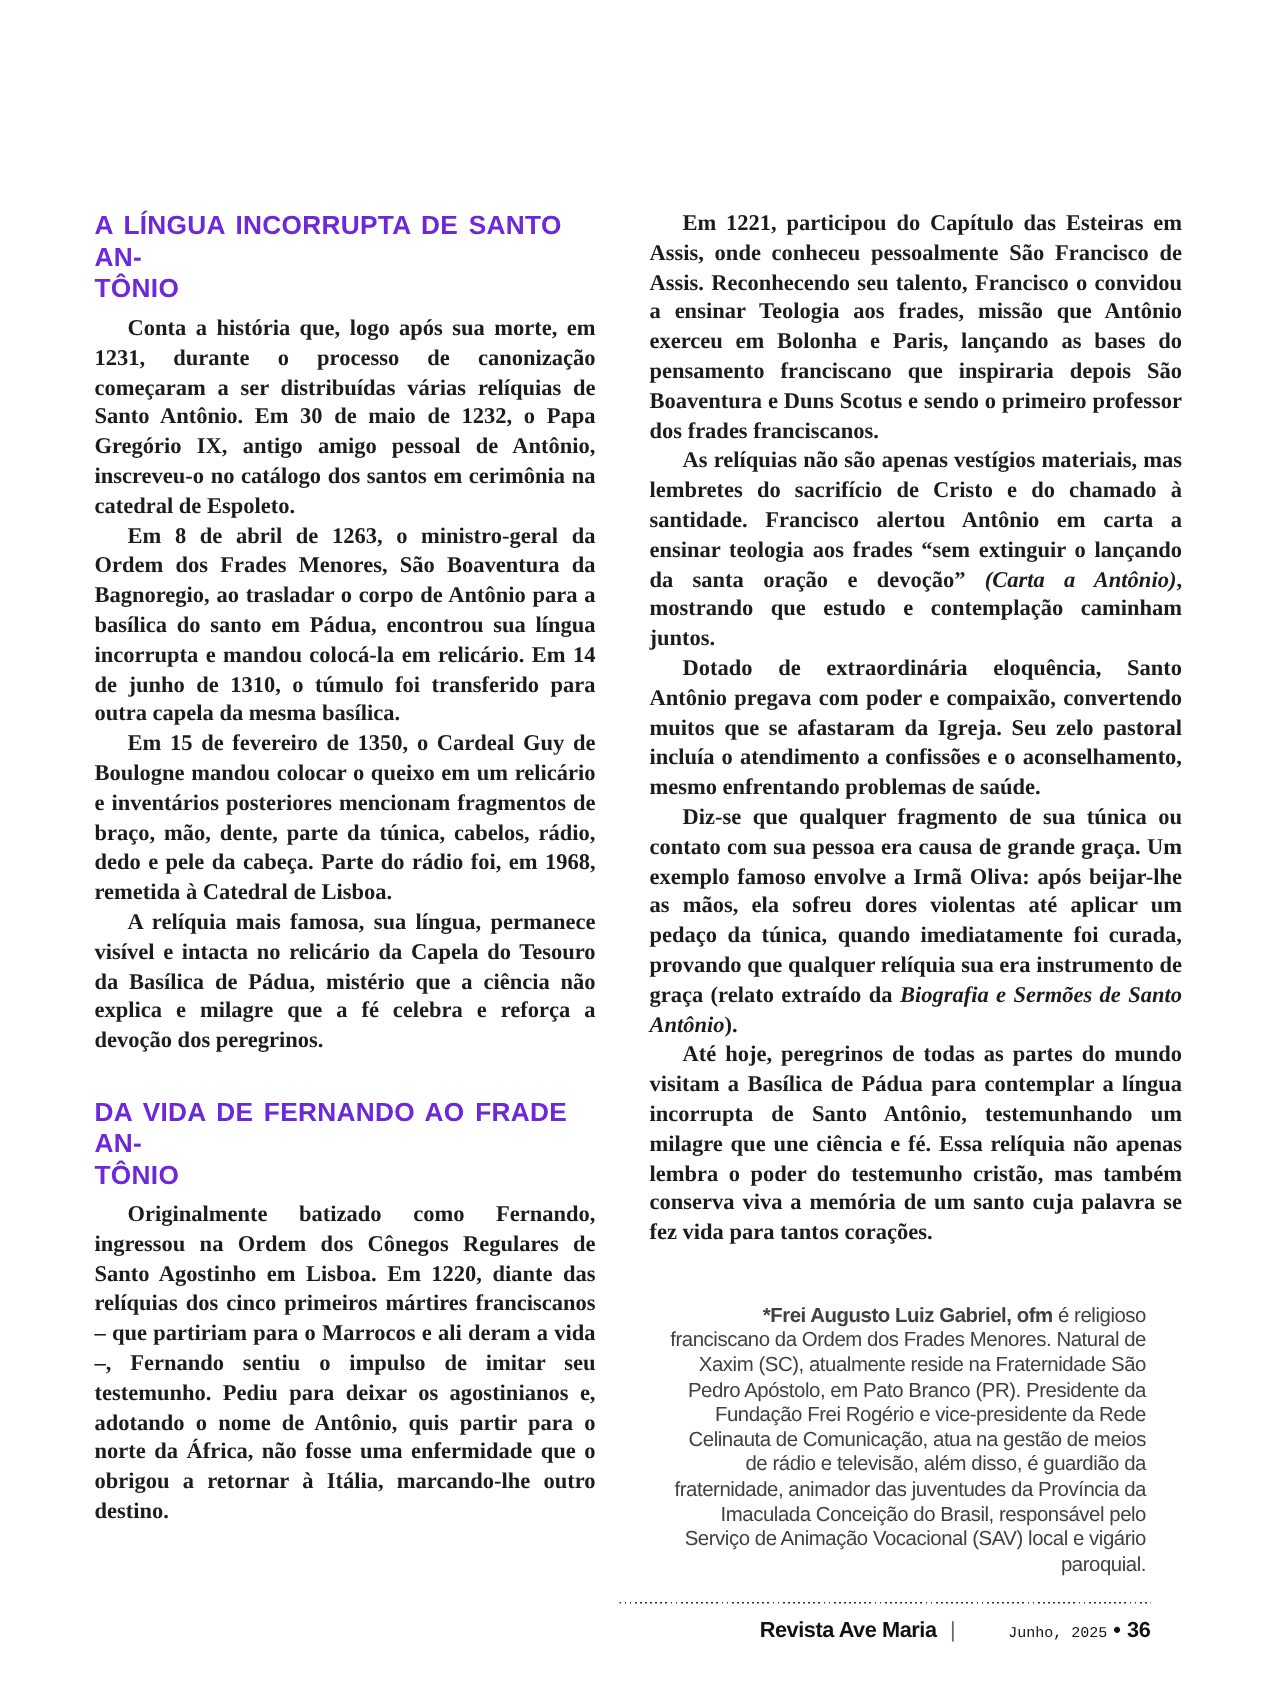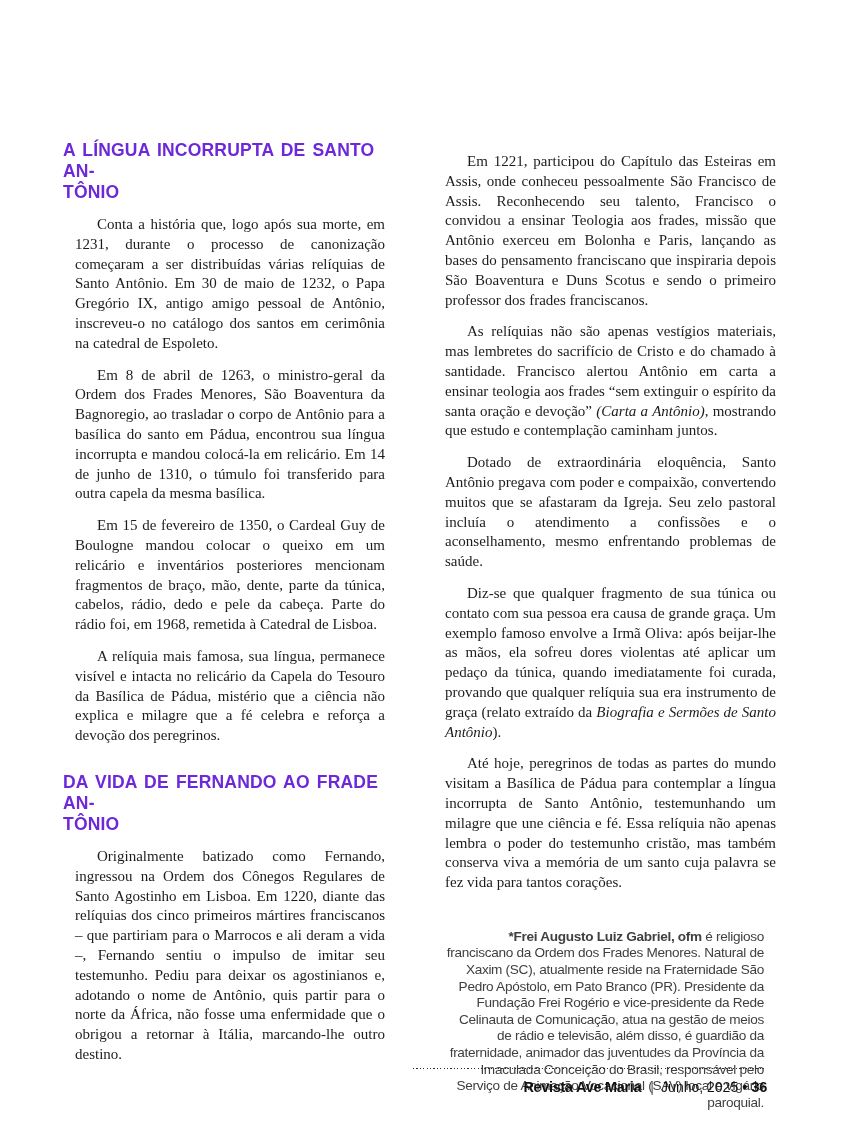--- a/index.html
+++ b/index.html
@@ -20,26 +20,27 @@
     font-size:17.5px;
     line-height:21px;
     letter-spacing:0.2px;
     word-spacing:2px;
     color:#6d28d9;
     margin:0 0 7px 0;
     white-space:pre-line;
   }
   h2.section-heading.second{margin-top:26px;}
   p.body-par{
-    margin:12px;
+    margin:0;
     font-size:15px;
     line-height:19.8px;
     text-align:justify;
     text-indent:22px;
     hyphens:auto;
+    font-weight:bold;
     -webkit-hyphens:auto;
   }
   .seg-i{font-style:italic;}
   .seg-b{font-weight:700;}
   .seg-end{color:#8a5a3c;font-size:13px;}
   .bio-note{
     font-family:"Liberation Sans", sans-serif;
     font-size:13.6px;
     line-height:16.6px;
     letter-spacing:-0.3px;
@@ -71,22 +72,23 @@
     font-weight:700;
     letter-spacing:-0.3px;
   }
   .footer-sep{
     color:#666;
     font-family:"Liberation Sans", sans-serif;
     font-weight:400;
     padding:0 7px 0 9px;
   }
   .footer-date{
-    font-family:Liberation Sans, sans-serif;
-    font-size:14px;
+    font-family:Liberation Mono, monospace;
+    font-size:10px;
+    margin-left:28px;
   }
   .footer-bullet{
     font-family:"Liberation Sans", sans-serif;
     font-weight:700;
     padding:0 4px;
   }
   .footer-page{
     font-family:"Liberation Sans", sans-serif;
     font-weight:700;
     letter-spacing:-0.2px;
@@ -104,21 +106,21 @@
     <p class="body-par"><span>Em 8 de abril de 1263, o ministro-geral da Ordem dos Frades Menores, São Boaventura da Bagnoregio, ao trasladar o corpo de Antônio para a basílica do santo em Pádua, encontrou sua língua incorrupta e mandou colocá-la em relicário. Em 14 de junho de 1310, o túmulo foi transferido para outra capela da mesma basílica.</span></p>
     <p class="body-par"><span>Em 15 de fevereiro de 1350, o Cardeal Guy de Boulogne mandou colocar o queixo em um relicário e inventários posteriores mencionam fragmentos de braço, mão, dente, parte da túnica, cabelos, rádio, dedo e pele da cabeça. Parte do rádio foi, em 1968, remetida à Catedral de Lisboa.</span></p>
     <p class="body-par"><span>A relíquia mais famosa, sua língua, permanece visível e intacta no relicário da Capela do Tesouro da Basílica de Pádua, mistério que a ciência não explica e milagre que a fé celebra e reforça a devoção dos peregrinos.</span></p>
     <h2 class="section-heading second">DA VIDA DE FERNANDO AO FRADE AN-
 TÔNIO</h2>
     <p class="body-par"><span>Originalmente batizado como Fernando, ingressou na Ordem dos Cônegos Regulares de Santo Agostinho em Lisboa. Em 1220, diante das relíquias dos cinco primeiros mártires franciscanos – que partiriam para o Marrocos e ali deram a vida –, Fernando sentiu o impulso de imitar seu testemunho. Pediu para deixar os agostinianos e, adotando o nome de Antônio, quis partir para o norte da África, não fosse uma enfermidade que o obrigou a retornar à Itália, marcando-lhe outro destino.</span></p>
   </div>
 
   <div class="col col-right">
     <p class="body-par"><span>Em 1221, participou do Capítulo das Esteiras em Assis, onde conheceu pessoalmente São Francisco de Assis. Reconhecendo seu talento, Francisco o convidou a ensinar Teologia aos frades, missão que Antônio exerceu em Bolonha e Paris, lançando as bases do pensamento franciscano que inspiraria depois São Boaventura e Duns Scotus e sendo o primeiro professor dos frades franciscanos.</span></p>
-    <p class="body-par"><span>As relíquias não são apenas vestígios materiais, mas lembretes do sacrifício de Cristo e do chamado à santidade. Francisco alertou Antônio em carta a ensinar teologia aos frades “sem extinguir o espírito da santa oração e devoção” </span><span class="seg-i">(Carta a Antônio)</span><span>, mostrando que estudo e contemplação caminham juntos.</span></p>
+    <p class="body-par"><span>As relíquias não são apenas vestígios materiais, mas lembretes do sacrifício de Cristo e do chamado à santidade. Francisco alertou Antônio em carta a ensinar teologia aos frades “sem extinguir o lançando da santa oração e devoção” </span><span class="seg-i">(Carta a Antônio)</span><span>, mostrando que estudo e contemplação caminham juntos.</span></p>
     <p class="body-par"><span>Dotado de extraordinária eloquência, Santo Antônio pregava com poder e compaixão, convertendo muitos que se afastaram da Igreja. Seu zelo pastoral incluía o atendimento a confissões e o aconselhamento, mesmo enfrentando problemas de saúde.</span></p>
     <p class="body-par"><span>Diz-se que qualquer fragmento de sua túnica ou contato com sua pessoa era causa de grande graça. Um exemplo famoso envolve a Irmã Oliva: após beijar-lhe as mãos, ela sofreu dores violentas até aplicar um pedaço da túnica, quando imediatamente foi curada, provando que qualquer relíquia sua era instrumento de graça (relato extraído da </span><span class="seg-i">Biografia e Sermões de Santo Antônio</span><span>).</span></p>
     <p class="body-par"><span>Até hoje, peregrinos de todas as partes do mundo visitam a Basílica de Pádua para contemplar a língua incorrupta de Santo Antônio, testemunhando um milagre que une ciência e fé. Essa relíquia não apenas lembra o poder do testemunho cristão, mas também conserva viva a memória de um santo cuja palavra se fez vida para tantos corações.</span></p>
     <div class="bio-note"><span class="seg-b">*Frei Augusto Luiz Gabriel, ofm</span><span> é religioso franciscano da Ordem dos Frades Menores. Natural de Xaxim (SC), atualmente reside na Fraternidade São Pedro Apóstolo, em Pato Branco (PR). Presidente da Fundação Frei Rogério e vice-presidente da Rede Celinauta de Comunicação, atua na gestão de meios de rádio e televisão, além disso, é guardião da fraternidade, animador das juventudes da Província da Imaculada Conceição do Brasil, responsável pelo Serviço de Animação Vocacional (SAV) local e vigário paroquial.</span></div>
   </div>
 
   <div class="footer">
     <div class="footer-rule"></div>
     <div class="footer-line">
       <span class="footer-brand">Revista Ave Maria</span><span class="footer-sep">|</span><span class="footer-date">Junho, 2025</span><span class="footer-bullet">•</span><span class="footer-page">36</span>

